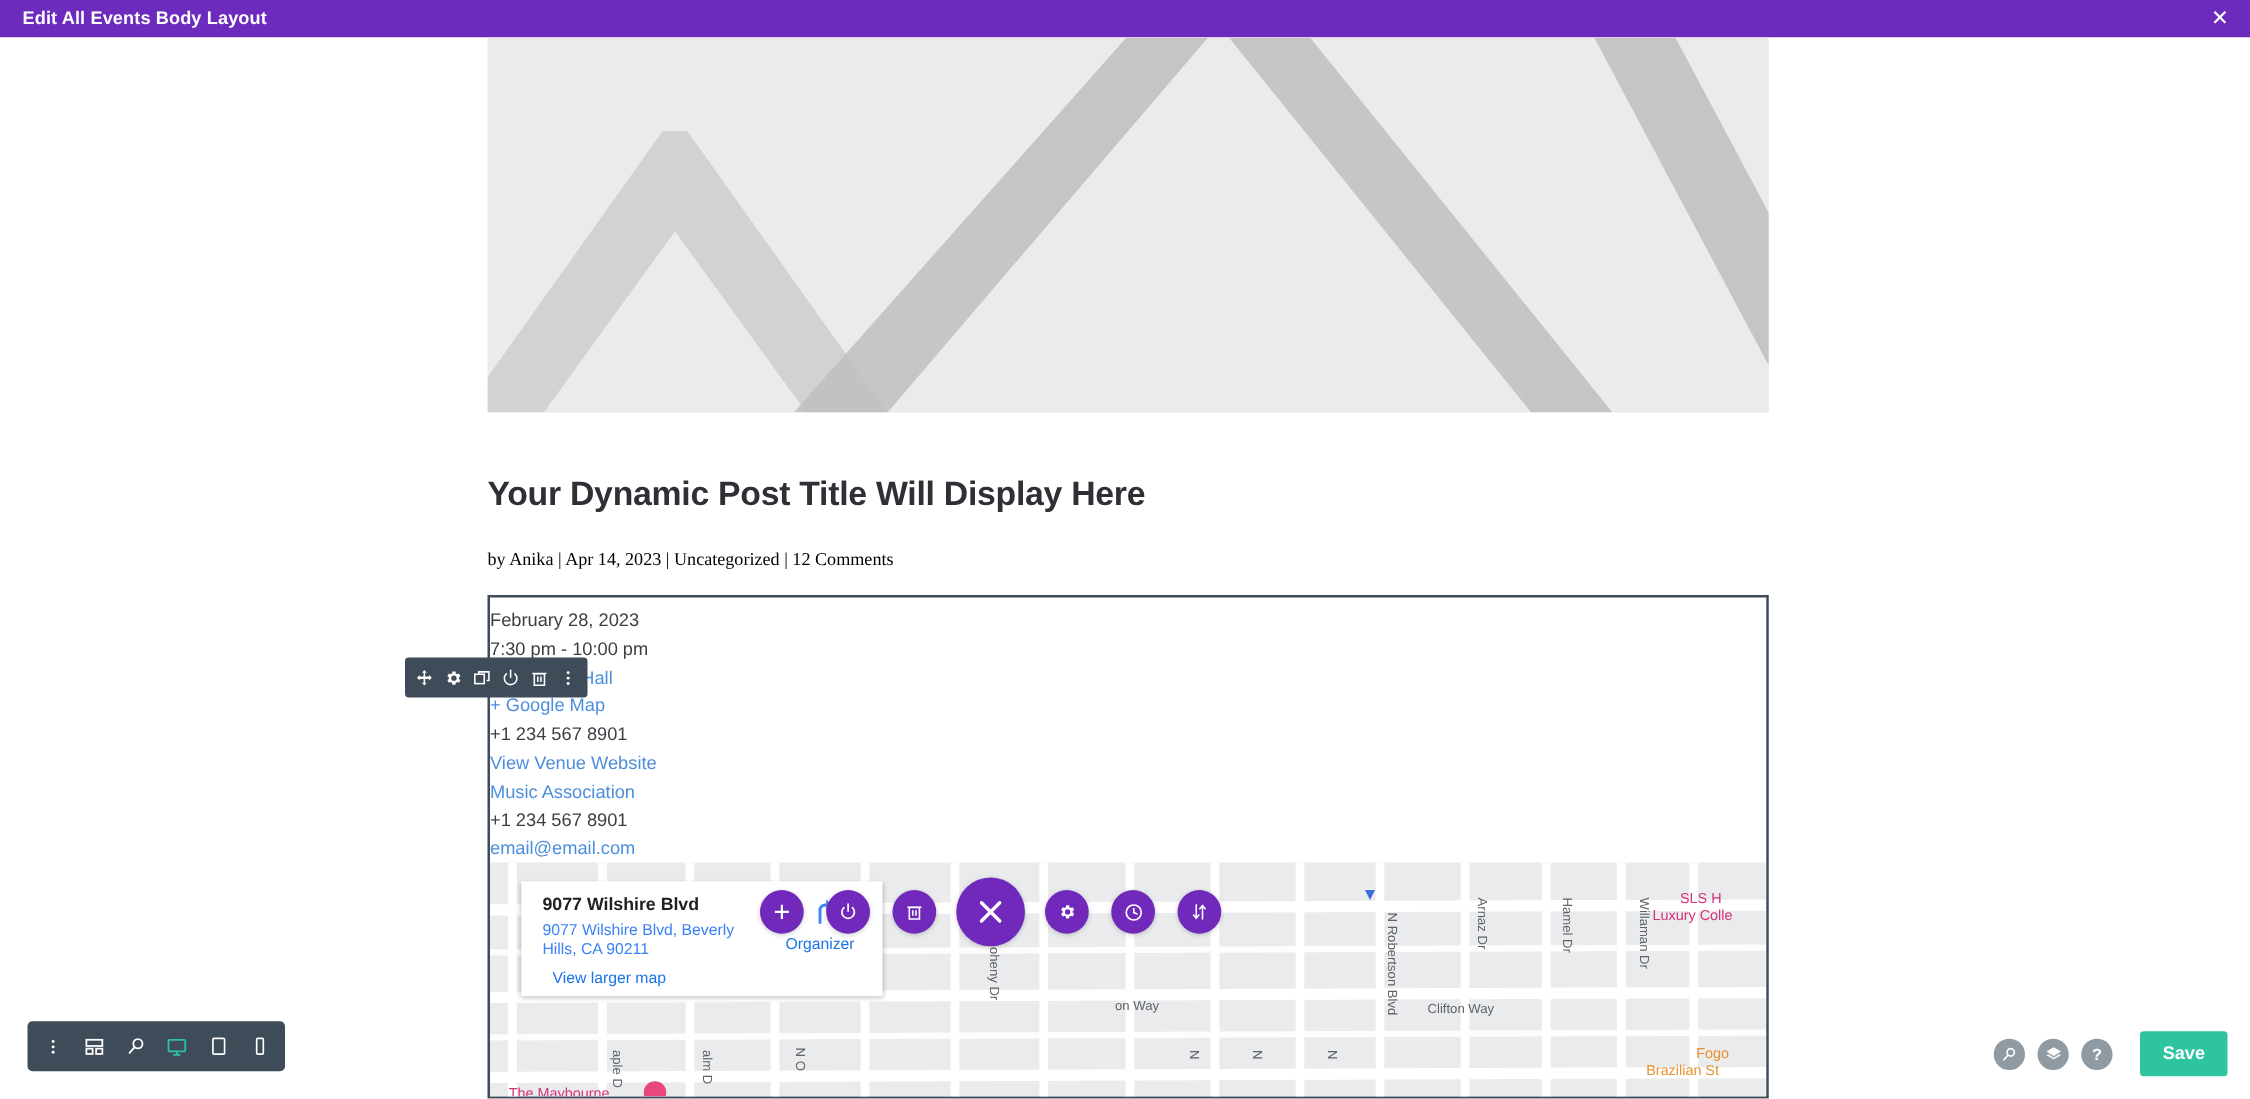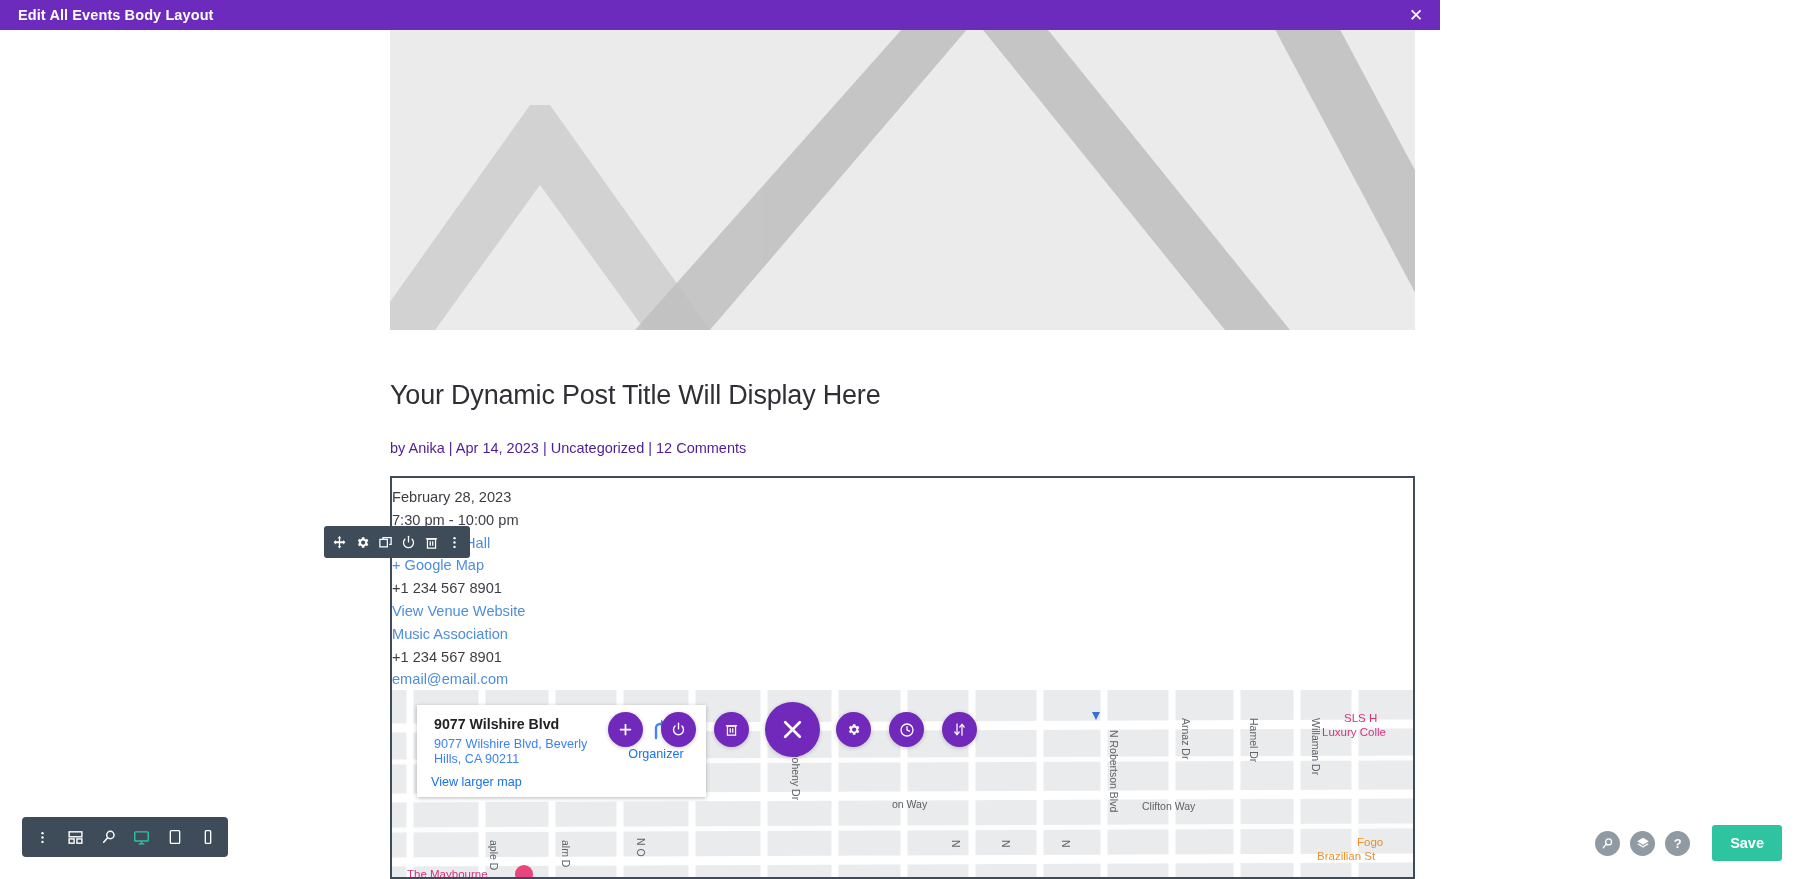--- a/index.html
+++ b/index.html
@@ -6,21 +6,21 @@
   html, body {
     width: 1800px; height: 879px;
     overflow: hidden;
     background: #ffffff;
     font-family: "Liberation Sans", sans-serif;
   }
   .app { position: relative; width: 1800px; height: 879px; background: #fff; }
 
   
   .topbar {
-    position: absolute; left: 0; top: 0; width: 1440px; height: 30px;
+    position: absolute; left: 0; top: 0; width: 1800px; height: 30px;
     background: #6c2bbd;
     display: flex; align-items: center;
   }
   .topbar-title {
     color: #ffffff; font-size: 14.5px; font-weight: bold;
     letter-spacing: .1px; margin-left: 18px;
   }
   .topbar-close {
     position: absolute; right: 12px; top: 0; height: 30px;
     display: flex; align-items: center; justify-content: center;
@@ -37,26 +37,26 @@
   
   .hero {
     position: absolute; left: 390px; top: 0px; width: 1025px; height: 300px;
     background: #eaeaea; overflow: hidden;
   }
   .hero svg { display: block; width: 100%; height: 100%; }
 
   
   .post-title {
     position: absolute; left: 390px; top: 350px;
-    font-size: 27px; font-weight: normal; color: #2f2f36;
+    font-size: 27px; font-weight: bold; color: #2f2f36;
     letter-spacing: -.2px;
   }
   .post-meta {
     position: absolute; left: 390px; top: 410px;
-    font-size: 14.5px; color: #4c1d95;
+    font-size: 14.5px; color: #000000; font-family: Liberation Serif, serif;
   }
 
   
   .event-module {
     position: absolute; left: 390px; top: 446px;
     width: 1025px; height: 403px;
     border: 2px solid #3e4b58;
     background: #ffffff;
     overflow: hidden;
   }
@@ -93,21 +93,21 @@
   .map-card {
     position: absolute; left: 5px; top: 15px;
     width: 289px; height: 92px;
     background: #ffffff;
     box-shadow: 0 1px 4px rgba(0,0,0,.28);
     font-family: "Liberation Sans", sans-serif;
     margin-left: 20px;
   }
   .mc-title { position:absolute; left:17px; top:11px; font-size:14.2px; font-weight:bold; color:#202124; }
   .mc-addr  { position:absolute; left:17px; top:32px; font-size:12.6px; color:#3b82f6; line-height:15px; width:180px;}
-  .mc-larger{ position:absolute; left:14px; top:70px; font-size:12.6px; color:#1a73e8; cursor:pointer;}
+  .mc-larger{ position:absolute; left:25px; top:70px; font-size:12.6px; color:#1a73e8; cursor:pointer;}
   .mc-dir   { position:absolute; left:200px; top:12px; width:78px; text-align:center; cursor:pointer;}
   .mc-dir .lbl { font-size:12.6px; color:#1a73e8; margin-top:2px; display:block;}
 
   
   .fab-row { position: absolute; left: 0; top: 0; width: 1800px; height: 879px; pointer-events:none; z-index: 30;}
   .fab {
     position: absolute; border-radius: 50%;
     background: #7029ba; color: #fff;
     display:flex; align-items:center; justify-content:center;
     box-shadow: 0 1px 4px rgba(0,0,0,.2);

